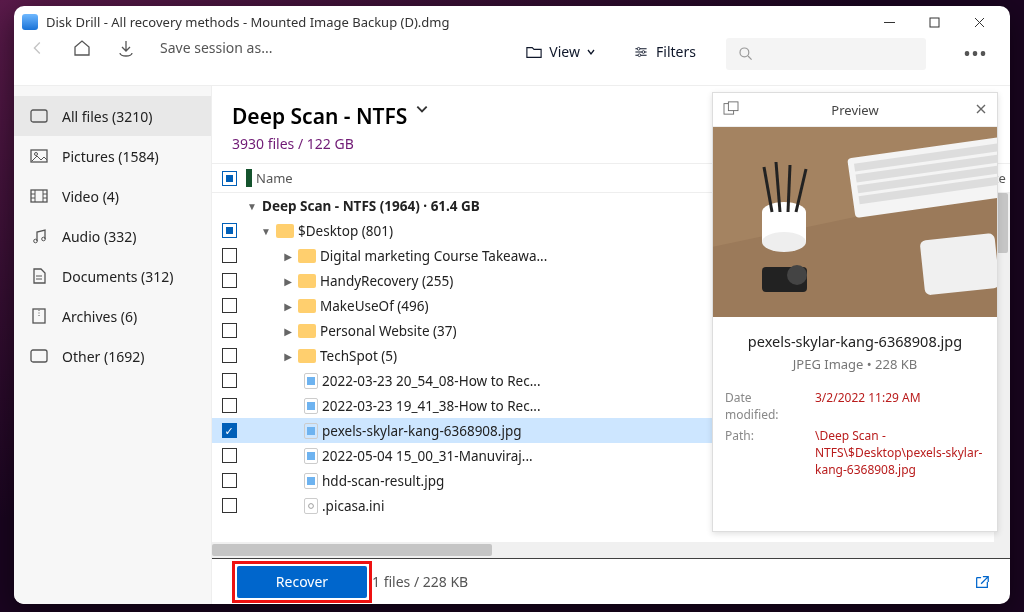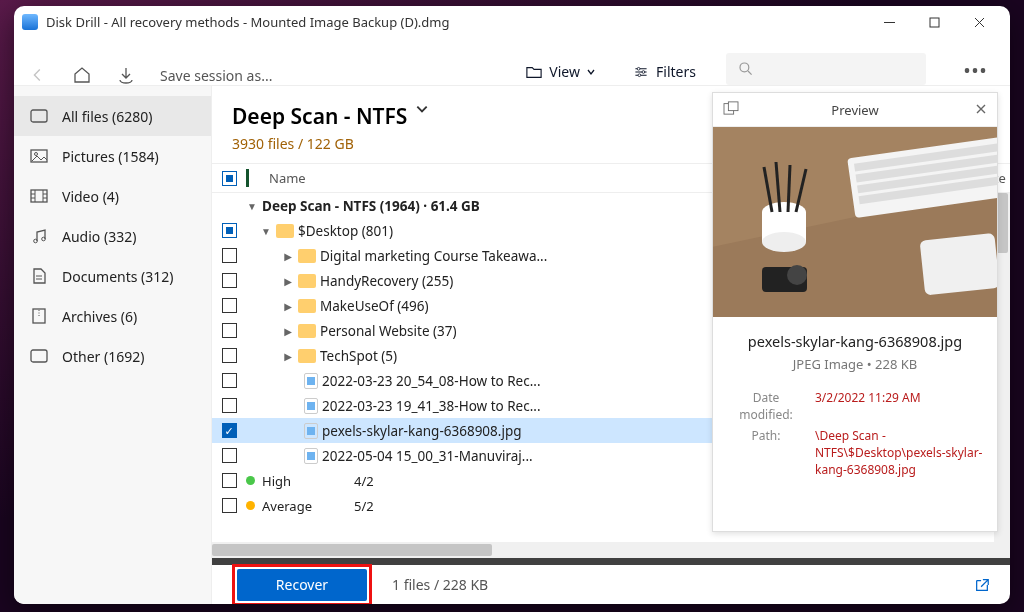--- a/index.html
+++ b/index.html
@@ -3,44 +3,44 @@
 <meta charset="utf-8">
 <style>
 * { box-sizing: border-box; margin: 0; padding: 0; font-family: Segoe UI, system-ui, sans-serif; }
 html, body { width: 1024px; height: 612px; overflow: hidden; background: radial-gradient(ellipse at top left, #5a1a4a 0%, #1a0520 60%); }
 .window { position: absolute; top: 6px; left: 14px; width: 996px; height: 598px; background: #fff; border-radius: 10px; box-shadow: 0 8px 30px rgba(0,0,0,.5); display: flex; flex-direction: column; overflow: hidden; }
 .titlebar { height: 32px; display: flex; align-items: center; padding: 0 8px; }
 .titlebar .app-icon { width: 16px; height: 16px; border-radius: 3px; background: linear-gradient(#6fb8ff,#1a72d6); margin-right: 8px; }
 .titlebar .title { font-size: 13px; color: #333; flex: 1; }
 .titlebar .winbtn { width: 45px; height: 32px; display: flex; align-items: center; justify-content: center; color: #333; }
 .winbtn svg { width: 11px; height: 11px; }
-.toolbar { height: 48px; display: flex; align-items: flex-end; padding: 0 14px; gap: 24px; border-bottom: 1px solid #eee; }
+.toolbar { height: 48px; display: flex; align-items: flex-start; padding: 0 14px; gap: 24px; border-bottom: 1px solid #eee; }
 .tb-icon { width: 20px; height: 20px; display: flex; align-items: center; justify-content: center; color: #555; }
 .tb-icon.disabled { opacity: .35; }
 .tb-text { font-size: 14px; color: #555; }
 .spacer { flex: 1; }
 .tb-btn { display: flex; align-items: center; gap: 6px; font-size: 14px; color: #0f172a; padding: 4px 6px; }
 .searchbox { display:flex; align-items:center; gap:10px; background: #f4f4f4; border-radius: 3px; height: 32px; padding: 0 12px; width: 200px; }
 .searchbox input { border:none; background:transparent; outline:none; font-size:14px; color:#777; width: 100%; }
 .more { margin-left: 6px; padding: 4px 8px; color:#555; letter-spacing:2px; font-weight:bold; }
 .body { flex: 1; display: flex; min-height: 0; }
 .sidebar { width: 198px; background: #f7f7f7; padding: 10px 0; border-right: 1px solid #eee; }
 .sb-item { display:flex; align-items:center; gap: 14px; height: 40px; padding: 0 16px; font-size: 14px; color: #222; cursor: pointer; }
 .sb-item.active { background: #e8e8e8; }
 .sb-icon { width: 18px; height: 18px; display:flex; align-items:center; justify-content:center; color:#555; }
 .main { flex: 1; display:flex; flex-direction:column; min-width:0; position:relative; }
 .head { padding: 16px 20px 10px; display:flex; justify-content:space-between; }
 .head h1 { font-size: 21px; font-weight: 600; display:flex; gap:8px; }
-.head .sub { font-size: 14px; color: #a16207; margin-top: 4px; }
+.head .sub { font-size: 14px; color: #701a75; margin-top: 4px; }
 .head .right { text-align: right; }
 .head .selected { font-size: 20px; color: #0066cc; }
 .head .selall { font-size: 14px; color: #222; display:flex; align-items:center; justify-content:flex-end; gap:6px; margin-top:2px; }
 .cols { display:flex; align-items:center; height: 30px; border-top:1px solid #eee; border-bottom:1px solid #eee; font-size:13px; color:#555; }
 .cols .col-check { width: 34px; display:flex; justify-content:center; }
-.cols .col-name { flex: 1; padding-left: 20px; border-left:3px solid #14532d;}
+.cols .col-name { flex: 1; padding-left: 4px; border-left:6px solid #14532d;}
 .cols .col-rec { width: 108px; border-left:1px solid #eee; padding-left:6px;}
 .cols .col-date { width: 40px; border-left:1px solid #eee; padding-left:6px;}
 .tree { flex:1; overflow:hidden; font-size: 13.5px; color:#222; position:relative; }
 .row { display:flex; align-items:center; height: 25px; }
 .row .cbcell { width: 34px; display:flex; justify-content:center; }
 .row .namecell { flex:1; display:flex; align-items:center; gap:4px; overflow:hidden; white-space:nowrap; }
 .row .reccell { width: 108px; display:flex; align-items:center; gap:7px; font-size:13px; }
 .row .datecell { width: 40px; font-size: 13px; overflow:hidden; }
 .row.selected { background: #cde6ff; }
 .cb { width: 15px; height: 15px; border: 1.5px solid #333; background:#fff; display:flex; align-items:center; justify-content:center; }
@@ -52,36 +52,36 @@
 .folder-ic { width:18px; height:14px; background:#ffcf6e; border-radius:2px; display:inline-block; }
 .file-ic { width:14px; height:16px; border:1px solid #ccc; border-radius:2px; display:inline-flex; align-items:center; justify-content:center; }
 .dot { width:9px; height:9px; border-radius:50%; }
 .dot.high { background:#4ac74a; }
 .dot.avg { background:#ffb300; }
 .scroll-v { position:absolute; top:0; right:0; width:16px; height:100%; background:#f0f0f0; }
 .scroll-v .thumb { position:absolute; top:0; left:2px; width:12px; height:60px; background:#c5c5c5; border-radius:2px; }
 .scroll-h { height:16px; background:#f0f0f0; position:relative; }
 .scroll-h .thumb { position:absolute; left:0; top:2px; height:12px; width:280px; background:#c5c5c5; border-radius:2px; }
 .redbox1 { position:absolute; border:3px solid #e11; pointer-events:none; left:527px; top:59px; width:98px; height:130px; }
-.footer { height: 46px; display:flex; align-items:center; padding: 0 20px; gap: 20px; border-top:7px solid #404040; }
+.footer { height: 46px; display:flex; align-items:center; padding: 0 20px; gap: 0; border-top:1px solid #404040; }
 .recover-btn { background:#0066cc; color:#fff; font-size:14px; height:32px; width:130px; display:flex; align-items:center; justify-content:center; border-radius:2px; }
 .redbox-recover { border:3px solid #e11; padding:2px; display:inline-flex; }
 .footer .stat { font-size:14px; color:#555; }
 .footer .link { color:#0066cc; font-size:14px; display:flex; align-items:center; gap:8px; }
 .preview { position:absolute; right: 12px; top: 86px; width: 286px; height: 440px; background:#fff; border:1px solid #ddd; box-shadow: 0 2px 6px rgba(0,0,0,.12); display:flex; flex-direction:column; }
 .preview .phead { height: 34px; display:flex; align-items:center; padding:0 10px; color:#444; font-size:13px; border-bottom:1px solid #eee; }
 .preview .phead .popicon { margin-right: auto; }
 .preview .phead .close { margin-left:auto; }
 .preview .thumb-area { height: 190px; background:#eee; display:flex; align-items:center; justify-content:center; overflow:hidden; }
 .preview .info { padding: 14px 12px 10px; text-align:center; }
 .preview .info .fname { font-size:14.5px; color:#222; }
 .preview .info .ftype { font-size:13px; color:#777; margin-top:4px; }
 .preview .meta { padding: 6px 12px; font-size:12px; }
 .preview .meta .mrow { display:flex; gap:8px; margin-bottom:4px; }
-.preview .meta .mlabel { width:82px; color:#888;text-align:center; }
+.preview .meta .mlabel { width:82px; color:#888; }
 .preview .meta .mval { flex:1; color:#b91c1c; word-break:break-word; }
 .indent1 { padding-left: 14px; }
 .indent2 { padding-left: 36px; }
 .indent3 { padding-left: 58px; }
 svg { flex-shrink:0; }
 </style>
 </head>
 <body>
 
 <div class="window">
@@ -151,21 +151,21 @@
   </div>
 
   <div class="body">
     <div class="sidebar">
       <div class="sb-item active">
           <span class="sb-icon">
             <svg width="18" height="14" viewBox="0 0 18 14">
               <rect x="1" y="1" width="16" height="12" rx="2" fill="none" stroke="currentColor" stroke-width="1.3"></rect>
             </svg>
           </span>
-          <span>All files (6280)</span>
+          <span>All files (3210)</span>
         </div>
       <div class="sb-item">
           <span class="sb-icon">
             <svg width="18" height="14" viewBox="0 0 18 14">
               <rect x="1" y="1" width="16" height="12" fill="none" stroke="currentColor" stroke-width="1.3"></rect>
               <circle cx="6" cy="5" r="1.5" fill="none" stroke="currentColor"></circle>
               <path d="M2 12 L7 7 L11 11 L14 8 L17 11" fill="none" stroke="currentColor"></path>
             </svg>
           </span>
           <span>Pictures (1584)</span>
@@ -400,29 +400,45 @@
             <div class="reccell">
               <span class="dot high"></span>
               <span>High</span>
             </div>
             <div class="datecell">5/4</div>
           </div>
         <div class="row">
             <div class="cbcell">
               <span class="cb"></span>
             </div>
+            <div class="namecell indent3">
+              <span class="file-ic">
+                <svg width="8" height="8" viewBox="0 0 10 10">
+                  <rect width="10" height="10" fill="#6eb3f0"></rect>
+                </svg>
+              </span>
+              <span>hdd-scan-result.jpg</span>
+            </div>
             <div class="reccell">
               <span class="dot high"></span>
               <span>High</span>
             </div>
             <div class="datecell">4/2</div>
           </div>
         <div class="row">
             <div class="cbcell">
               <span class="cb"></span>
+            </div>
+            <div class="namecell indent3">
+              <span class="file-ic">
+                <svg width="8" height="8" viewBox="0 0 10 10">
+                  <circle cx="5" cy="5" r="3" fill="none" stroke="#888"></circle>
+                </svg>
+              </span>
+              <span>.picasa.ini</span>
             </div>
             <div class="reccell">
               <span class="dot avg"></span>
               <span>Average</span>
             </div>
             <div class="datecell">5/2</div>
           </div>
 
         <div class="redbox1"></div>
         <div class="scroll-v">

